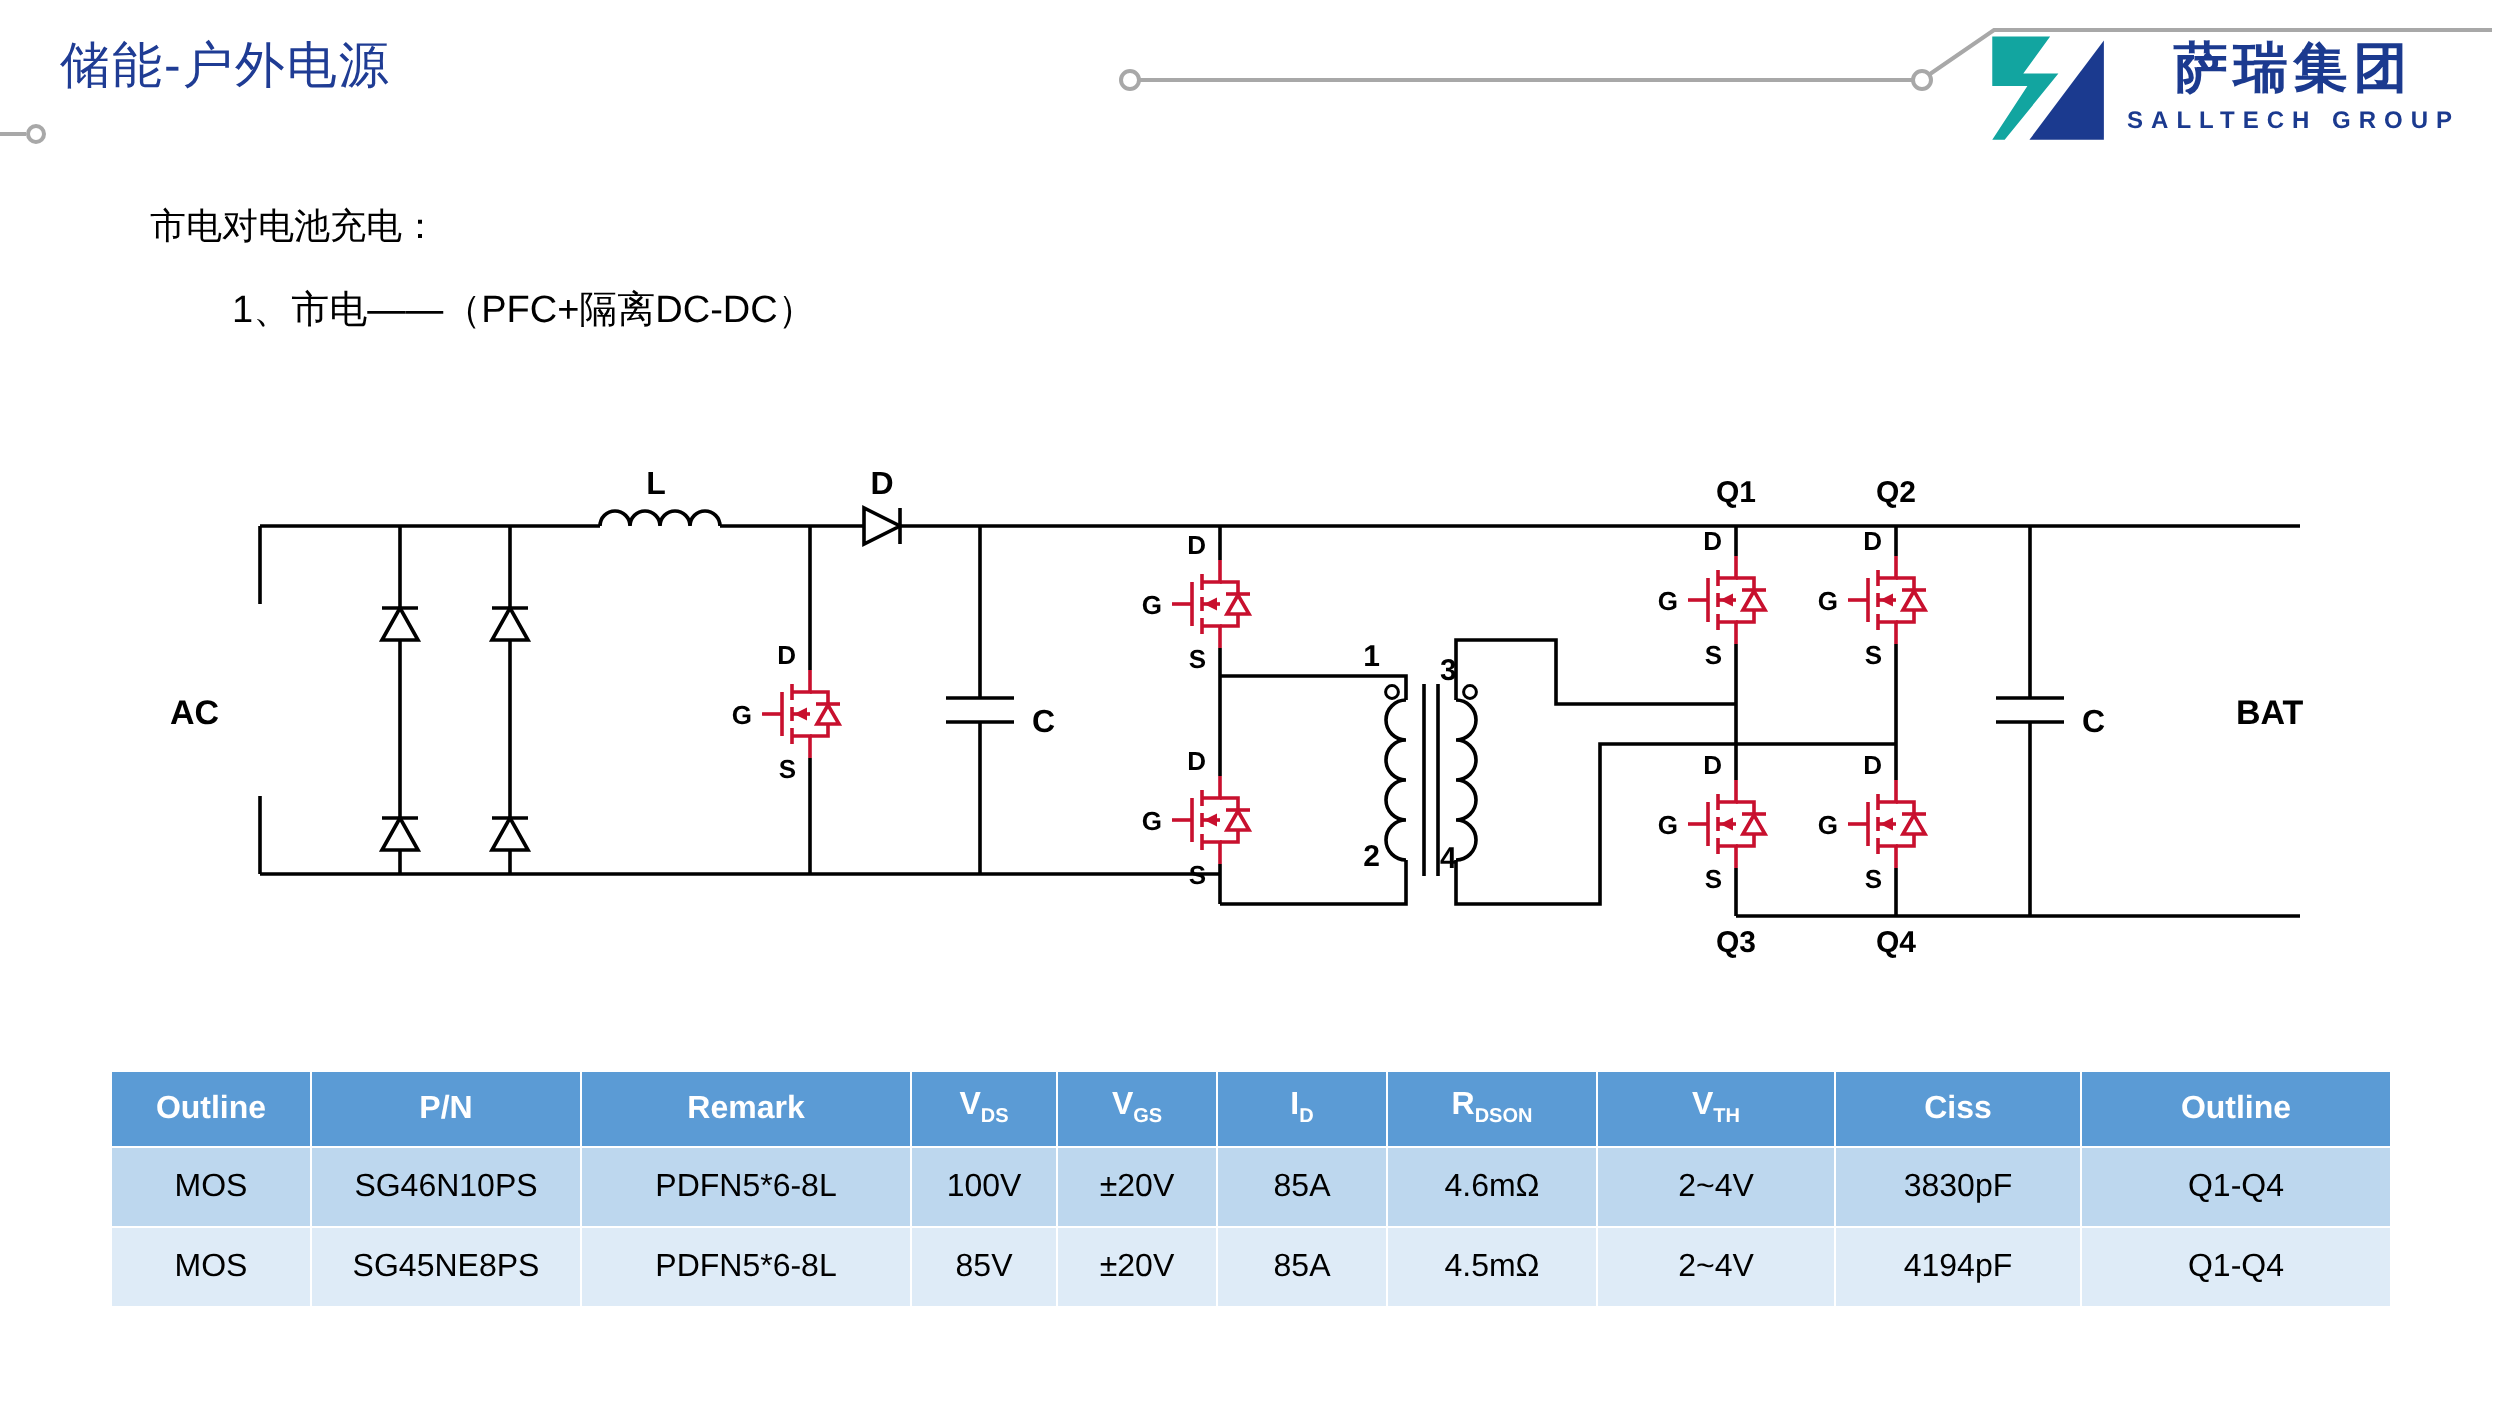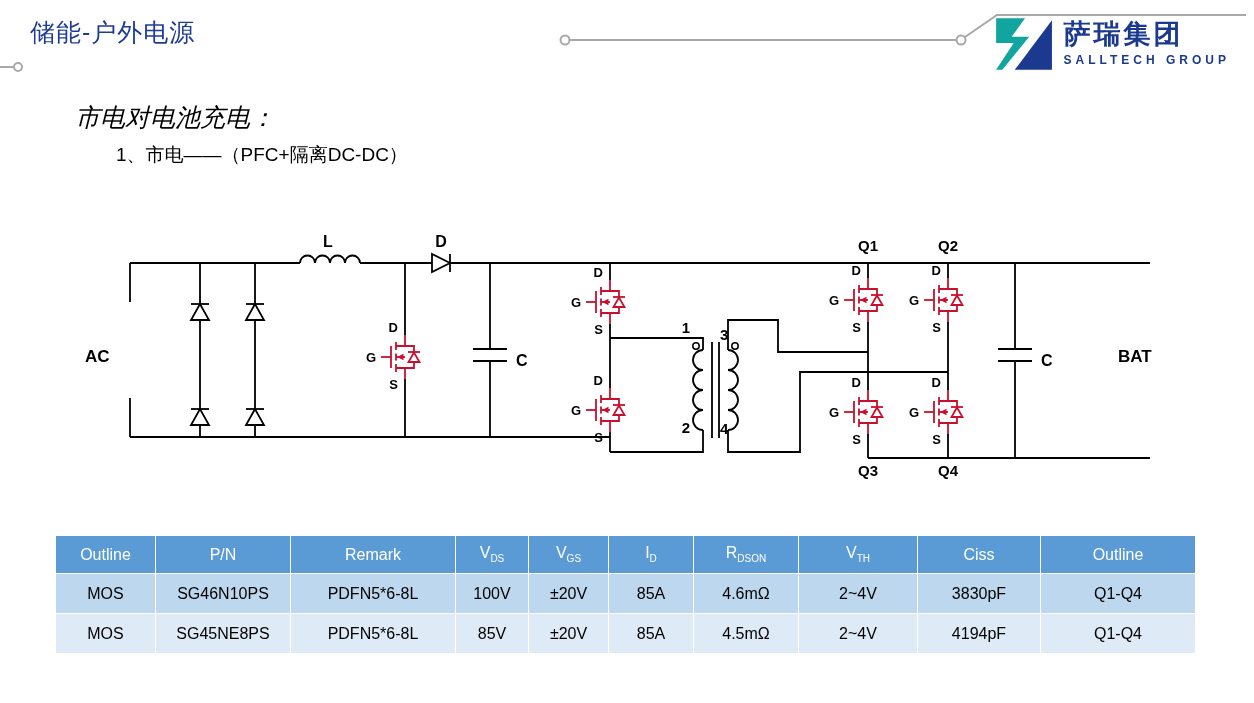--- a/index.html
+++ b/index.html
@@ -8,32 +8,32 @@
     position:relative; overflow:hidden; background:#fff;
     font-family:"Liberation Sans","DejaVu Sans",sans-serif; color:#000;
   }
   .deco { position:absolute; left:0; top:0; width:1254px; height:95px; }
   .page-title {
     position:absolute; left:30px; top:16px;
     font-size:25px; font-weight:normal; color:#1F3C94; letter-spacing:1px;
   }
   .logo { position:absolute; right:24px; top:12px; display:flex; align-items:center; gap:10px; }
   .logo-mark { width:62px; height:62px; }
-  .logo-text { display:flex; flex-direction:column; }
+  .logo-text { display:flex; flex-direction:column;text-align:center; }
   .logo-name { font-size:27px; font-weight:bold; color:#1B3A8F; letter-spacing:3px; line-height:1.15; }
   .logo-sub { font-size:12px; font-weight:bold; color:#1B3A8F; letter-spacing:4px; margin-top:2px; }
-  .intro-line1 { position:absolute; left:75px; top:101px; font-size:25px;font-style:italic; }
+  .intro-line1 { position:absolute; left:75px; top:101px; font-size:18px; }
   .intro-line2 { position:absolute; left:75px; top:142px; font-size:19px;margin-left:41px; }
   .circuit { position:absolute; left:0; top:225px; width:1254px; height:260px; }
   .spec-table {
     position:absolute; left:55px; top:535px; width:1140px;
     border-collapse:collapse; text-align:center; font-size:16px; table-layout:fixed;
   }
   .spec-table th {
-    background:#5B9BD5; color:#fff; font-weight:normal; height:38px; font-size:16px;
+    background:#5B9BD5; color:#fff; font-weight:bold; height:38px; font-size:16px;
   }
   .spec-table td { height:40px; }
   .spec-table th, .spec-table td { border:1px solid #fff; }
   .spec-table tbody tr.band1 { background:#BDD7EE; }
   .spec-table tbody tr.band2 { background:#DEEBF7; }
   .spec-table sub { font-size:10px; }
 </style>
 </head>
 <body>
 

